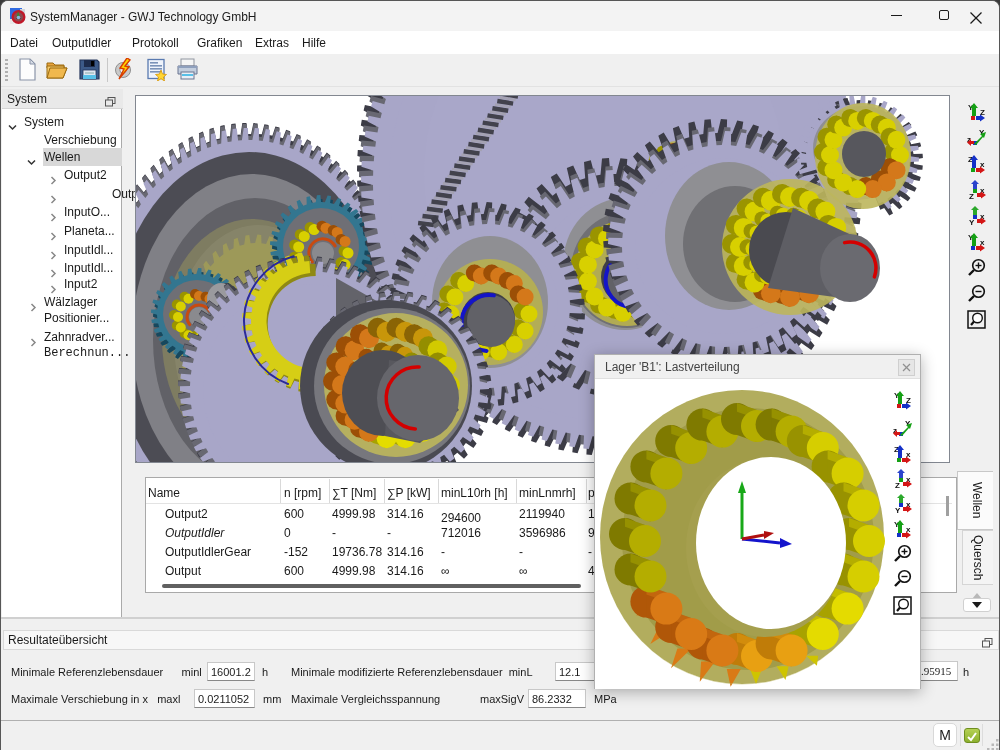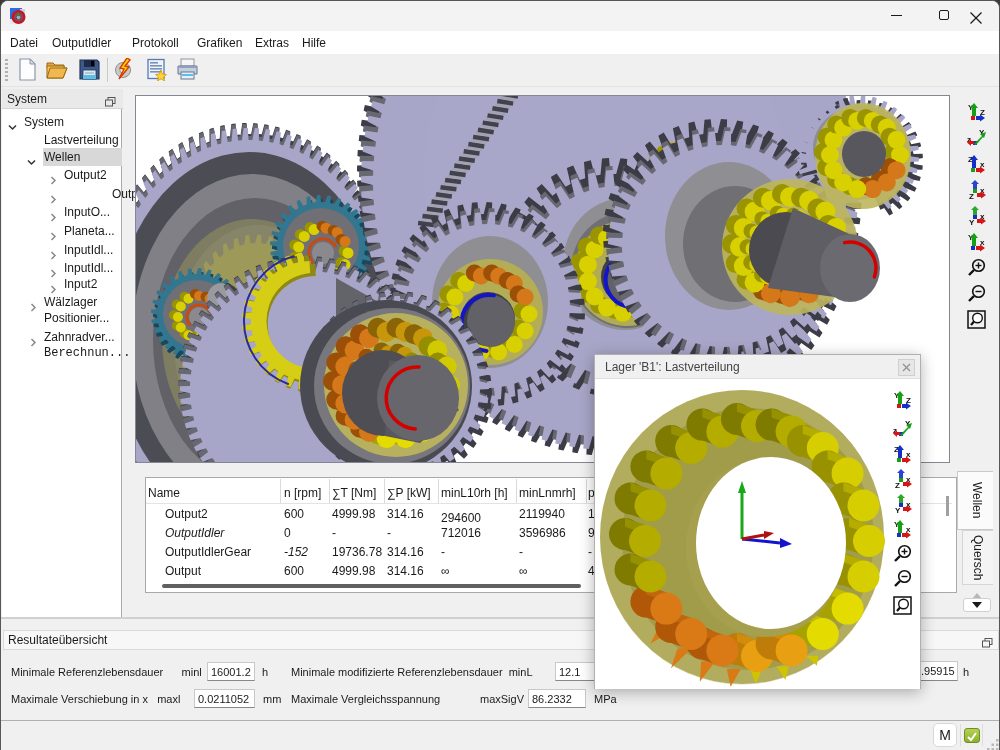--- a/index.html
+++ b/index.html
@@ -5,20 +5,21 @@
     <div style="position:absolute;left:9px;top:7px;width:16px;height:16px;"><svg width="16" height="16" viewBox="0 0 16 16" xmlns="http://www.w3.org/2000/svg">
         <rect x="0" y="0" width="12" height="12" fill="#2f6ae0"></rect>
         <rect x="10" y="1" width="5" height="5" fill="#cfd4dc"></rect>
         <rect x="0" y="11" width="4" height="5" fill="#e8e8e8"></rect>
         <circle cx="8.5" cy="9" r="5.8" fill="#8a4a50"></circle>
         <circle cx="8.5" cy="9" r="5.8" fill="none" stroke="#c01828" stroke-width="2.4"></circle>
         <path d="M8,3 L9.5,9 L7,9 Z" fill="#1c9c2c"></path>
         <path d="M6,11 L11,11 L8.5,7.5 Z" fill="#3c4450"></path>
         <circle cx="8.5" cy="9.5" r="1.8" fill="#88b8d8"></circle>
       </svg></div>
+    <div class="t" style="left:29px;top:9px;">SystemManager - GWJ Technology GmbH</div>
     <div style="position:absolute;left:890px;top:14px;width:11px;height:1px;background:#1a1a1a;"></div>
     <div style="position:absolute;left:938px;top:9px;width:10px;height:10px;border:1.2px solid #1a1a1a;border-radius:2px;"></div>
     <div style="position:absolute;left:969px;top:9px;width:12px;height:12px;"><svg width="12" height="12">
         <line x1="0.5" y1="0.5" x2="11.5" y2="11.5" stroke="#1a1a1a" stroke-width="1.2"></line>
         <line x1="11.5" y1="0.5" x2="0.5" y2="11.5" stroke="#1a1a1a" stroke-width="1.2"></line>
       </svg></div>
     <div style="position:absolute;left:0;top:30px;width:1000px;height:23px;background:#ffffff;"></div>
     <div class="t" style="left:9px;top:35px;">Datei</div>
     <div class="t" style="left:51px;top:35px;">OutputIdler</div>
     <div class="t" style="left:131px;top:35px;">Protokoll</div>
@@ -70,21 +71,21 @@
     <div style="position:absolute;left:104px;top:92px;width:11px;height:10px;"><svg width="11" height="10">
         <rect x="3" y="0.5" width="7" height="6" fill="none" stroke="#555" stroke-width="1"></rect>
         <rect x="0.5" y="3" width="7" height="6" fill="#e9e9e9" stroke="#555" stroke-width="1"></rect>
       </svg></div>
     <div style="position:absolute;left:1px;top:108px;width:120px;height:509px;background:#ffffff;border-right:1px solid #aaaaaa;"></div>
     <div style="position:absolute;left:42px;top:147px;width:79px;height:18px;background:#d8d8d8;"></div>
     <div style="position:absolute;left:7px;top:117px;width:9px;height:9px;"><svg width="9" height="9">
         <path d="M1,2.5 L4.5,6 L8,2.5" fill="none" stroke="#333" stroke-width="1.5"></path>
       </svg></div>
     <div class="t" style="left:23px;top:114px;">System</div>
-    <div class="t" style="left:43px;top:132px;">Lastverteilung</div>
+    <div class="t" style="left:43px;top:132px;">Verschiebung</div>
     <div style="position:absolute;left:26px;top:152px;width:9px;height:9px;"><svg width="9" height="9">
         <path d="M1,2.5 L4.5,6 L8,2.5" fill="none" stroke="#333" stroke-width="1.5"></path>
       </svg></div>
     <div class="t" style="left:43px;top:149px;">Wellen</div>
     <div style="position:absolute;left:48px;top:170px;width:9px;height:9px;"><svg width="9" height="9">
         <path d="M2.5,1 L6,4.5 L2.5,8" fill="none" stroke="#888" stroke-width="1.5"></path>
       </svg></div>
     <div class="t" style="left:63px;top:167px;">Output2</div>
     <div style="position:absolute;left:48px;top:189px;width:9px;height:9px;"><svg width="9" height="9">
         <path d="M2.5,1 L6,4.5 L2.5,8" fill="none" stroke="#888" stroke-width="1.5"></path>
@@ -753,21 +754,21 @@
     <div class="t" style="left:518px;top:506px;">2119940</div>
     <div class="t" style="left:587px;top:506px;">1</div>
     <div class="t" style="left:164px;top:525px;font-style:italic;">OutputIdler</div>
     <div class="t" style="left:283px;top:525px;">0</div>
     <div class="t" style="left:331px;top:525px;">-</div>
     <div class="t" style="left:386px;top:525px;">-</div>
     <div class="t" style="left:440px;top:525px;">712016</div>
     <div class="t" style="left:518px;top:525px;">3596986</div>
     <div class="t" style="left:587px;top:525px;">9</div>
     <div class="t" style="left:164px;top:544px;">OutputIdlerGear</div>
-    <div class="t" style="left:283px;top:544px;font-style:italic;">-152</div>
+    <div class="t" style="left:283px;top:544px;">-152</div>
     <div class="t" style="left:331px;top:544px;">19736.78</div>
     <div class="t" style="left:386px;top:544px;">314.16</div>
     <div class="t" style="left:440px;top:544px;">-</div>
     <div class="t" style="left:518px;top:544px;">-</div>
     <div class="t" style="left:587px;top:544px;">-</div>
     <div class="t" style="left:164px;top:563px;">Output</div>
     <div class="t" style="left:283px;top:563px;">600</div>
     <div class="t" style="left:331px;top:563px;">4999.98</div>
     <div class="t" style="left:386px;top:563px;">314.16</div>
     <div class="t" style="left:440px;top:563px;">∞</div>
@@ -794,21 +795,21 @@
         <rect x="0.5" y="3" width="7" height="6" fill="#f7f7f7" stroke="#555" stroke-width="1"></rect>
       </svg></div>
     <div class="t2" style="left:10px;top:665px;">Minimale Referenzlebensdauer&nbsp;&nbsp;&nbsp;&nbsp;&nbsp;&nbsp;minl</div>
     <div style="position:absolute;left:206px;top:661px;width:48px;height:19px;background:#fff;border:1px solid #c8c8c8;border-bottom:1px solid #888;"></div>
     <div class="t2" style="left:210px;top:665px;">16001.2</div>
     <div class="t2" style="left:261px;top:665px;">h</div>
     <div class="t2" style="left:290px;top:665px;">Minimale modifizierte Referenzlebensdauer&nbsp;&nbsp;minL</div>
     <div style="position:absolute;left:554px;top:661px;width:250px;height:19px;background:#fff;border:1px solid #c8c8c8;border-bottom:1px solid #888;"></div>
     <div class="t2" style="left:558px;top:665px;">12.1</div>
     <div style="position:absolute;left:849px;top:660px;width:108px;height:20px;background:#fff;border:1px solid #c8c8c8;border-bottom:1px solid #888;"></div>
-    <div class="t2" style="left:920px;top:664px;">.95915</div>
+    <div class="t2" style="left:920px;top:664px;font-family:Liberation Serif, serif;">.95915</div>
     <div class="t2" style="left:962px;top:665px;">h</div>
     <div class="t2" style="left:10px;top:692px;">Maximale Verschiebung in x&nbsp;&nbsp;&nbsp;maxl</div>
     <div style="position:absolute;left:193px;top:688px;width:61px;height:19px;background:#fff;border:1px solid #c8c8c8;border-bottom:1px solid #888;"></div>
     <div class="t2" style="left:197px;top:692px;">0.0211052</div>
     <div class="t2" style="left:262px;top:692px;">mm</div>
     <div class="t2" style="left:290px;top:692px;">Maximale Vergleichsspannung</div>
     <div class="t2" style="left:479px;top:692px;">maxSigV</div>
     <div style="position:absolute;left:527px;top:688px;width:58px;height:19px;background:#fff;border:1px solid #c8c8c8;border-bottom:1px solid #888;"></div>
     <div class="t2" style="left:531px;top:692px;">86.2332</div>
     <div class="t2" style="left:593px;top:692px;">MPa</div>

